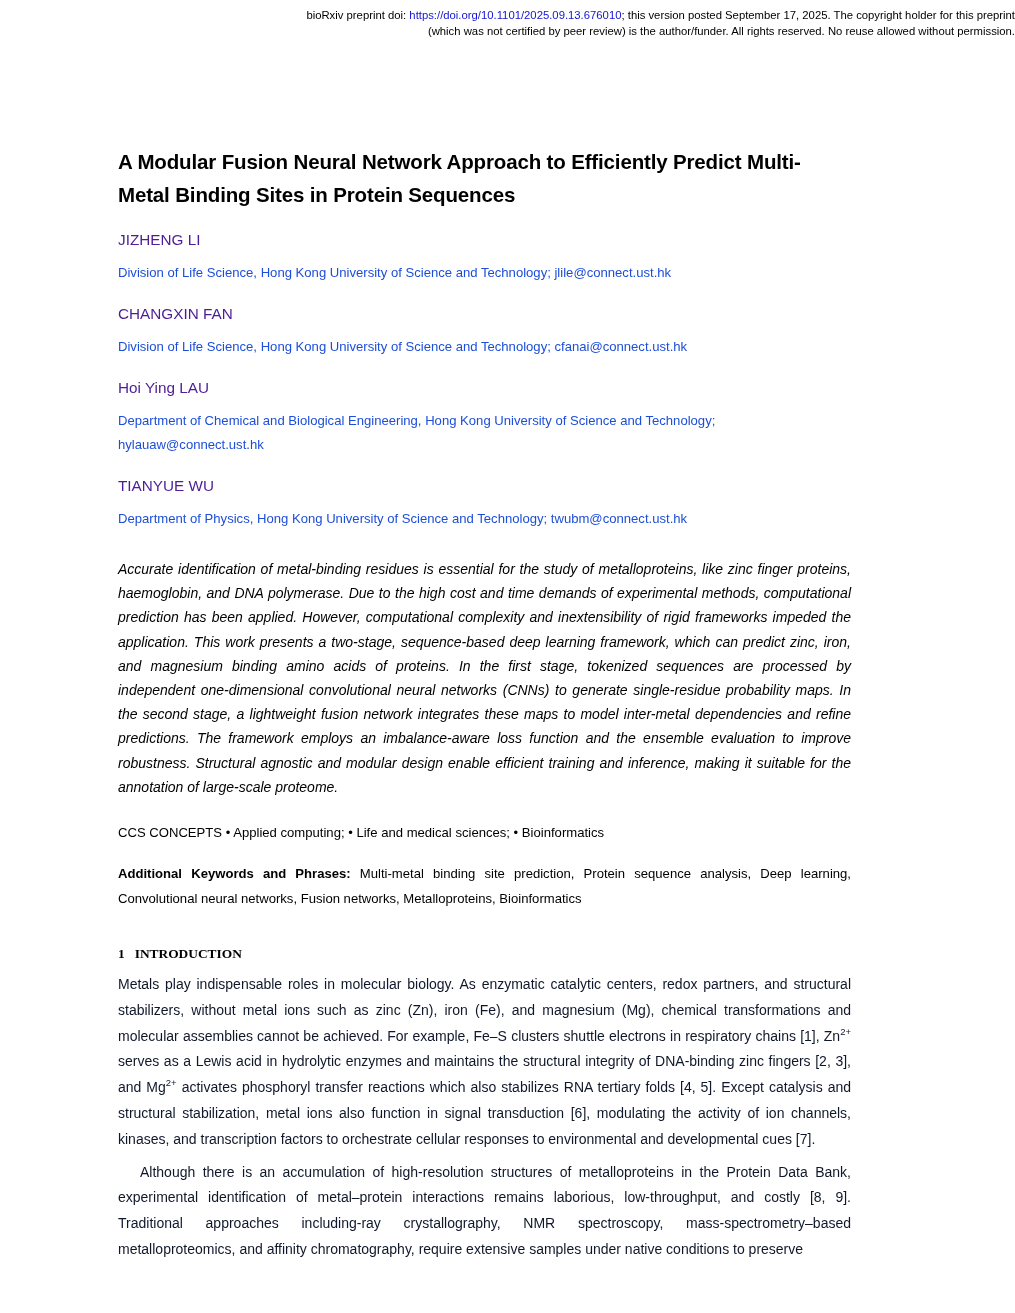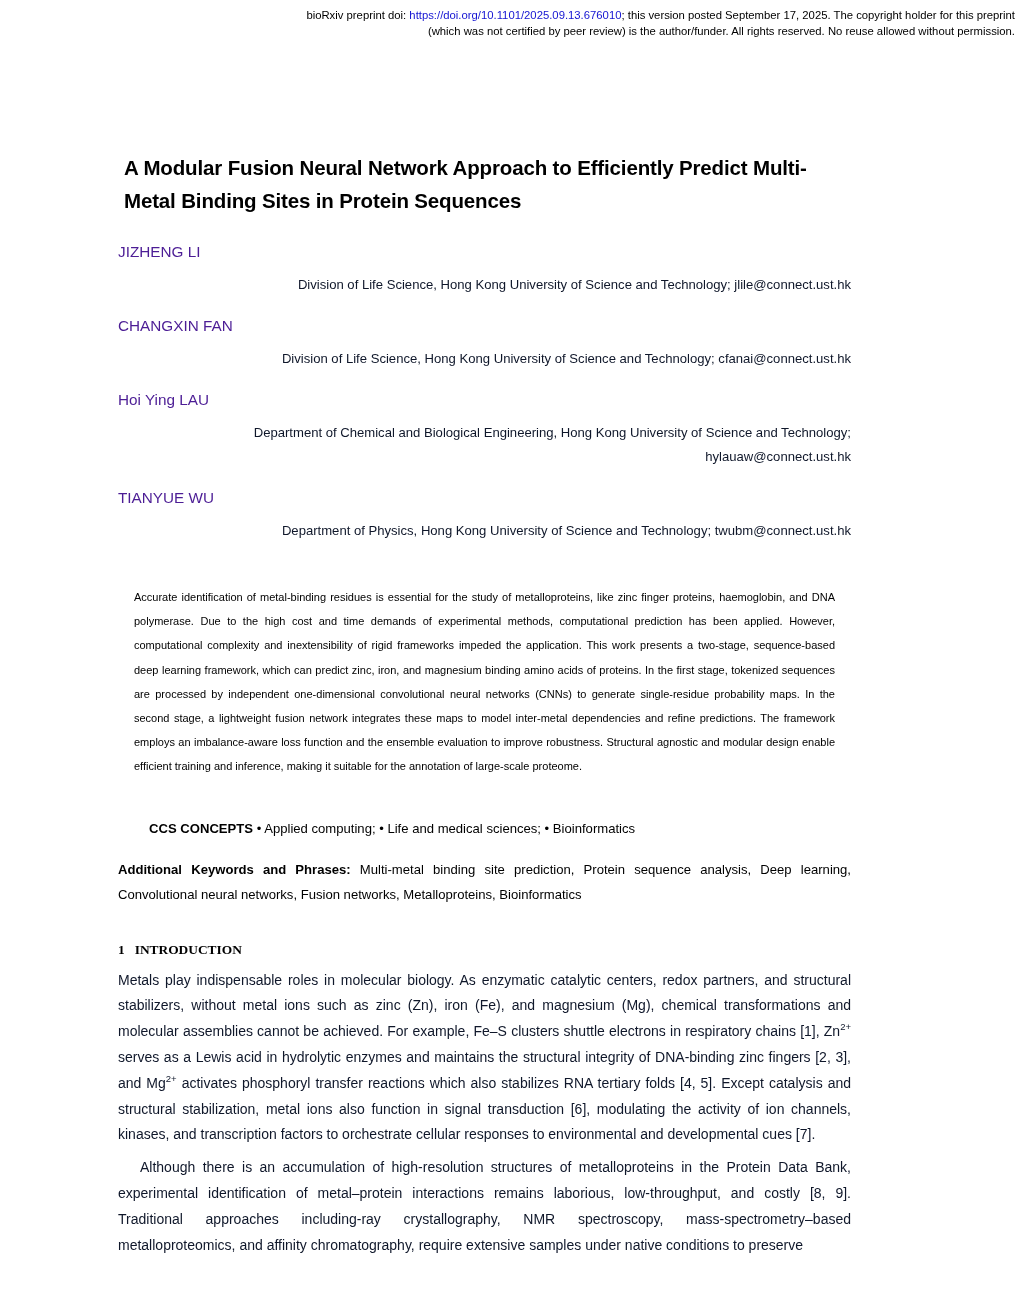--- a/index.html
+++ b/index.html
@@ -37,21 +37,21 @@
 
   
   .page {
     position: absolute;
     left: 118px;
     top: 0;
     width: 733px;
   }
 
   .title {
-    margin: 6px;
+    margin: 0;
     padding-top: 145px;
     font-size: 20.5px;
     font-weight: bold;
     line-height: 33px;
     letter-spacing: -0.15px;
     color: #000;
   }
 
   .author-name {
     margin: 0;
@@ -60,42 +60,42 @@
     font-weight: normal;
     line-height: 21px;
     color: #4c1d95;
   }
 
   .affil {
     margin: 0;
     padding-top: 11px;
     font-size: 13.1px;
     line-height: 24px;
-    color: #0f172a;
-    text-align: right;
+    color: #1d4ed8;
   }
 
   .abstract {
-    margin: 16px;
+    margin: 0;
     padding-top: 26px;
-    font-size: 11px;
+    font-size: 14px;
     line-height: 24.2px;
     text-align: justify;
     text-justify: inter-word;
     color: #000;
+    font-style: italic;
   }
 
   .concepts {
     margin: 0;
     padding-top: 22px;
     font-size: 13.1px;
     line-height: 24px;
     color: #000;
   }
-  .concepts b { font-weight: bold; margin-left: 31px; }
+  .concepts b { font-weight: normal; }
 
   .keywords {
     margin: 0;
     padding-top: 16px;
     font-size: 13.1px;
     line-height: 25px;
     text-align: justify;
     text-justify: inter-word;
     color: #000;
   }

